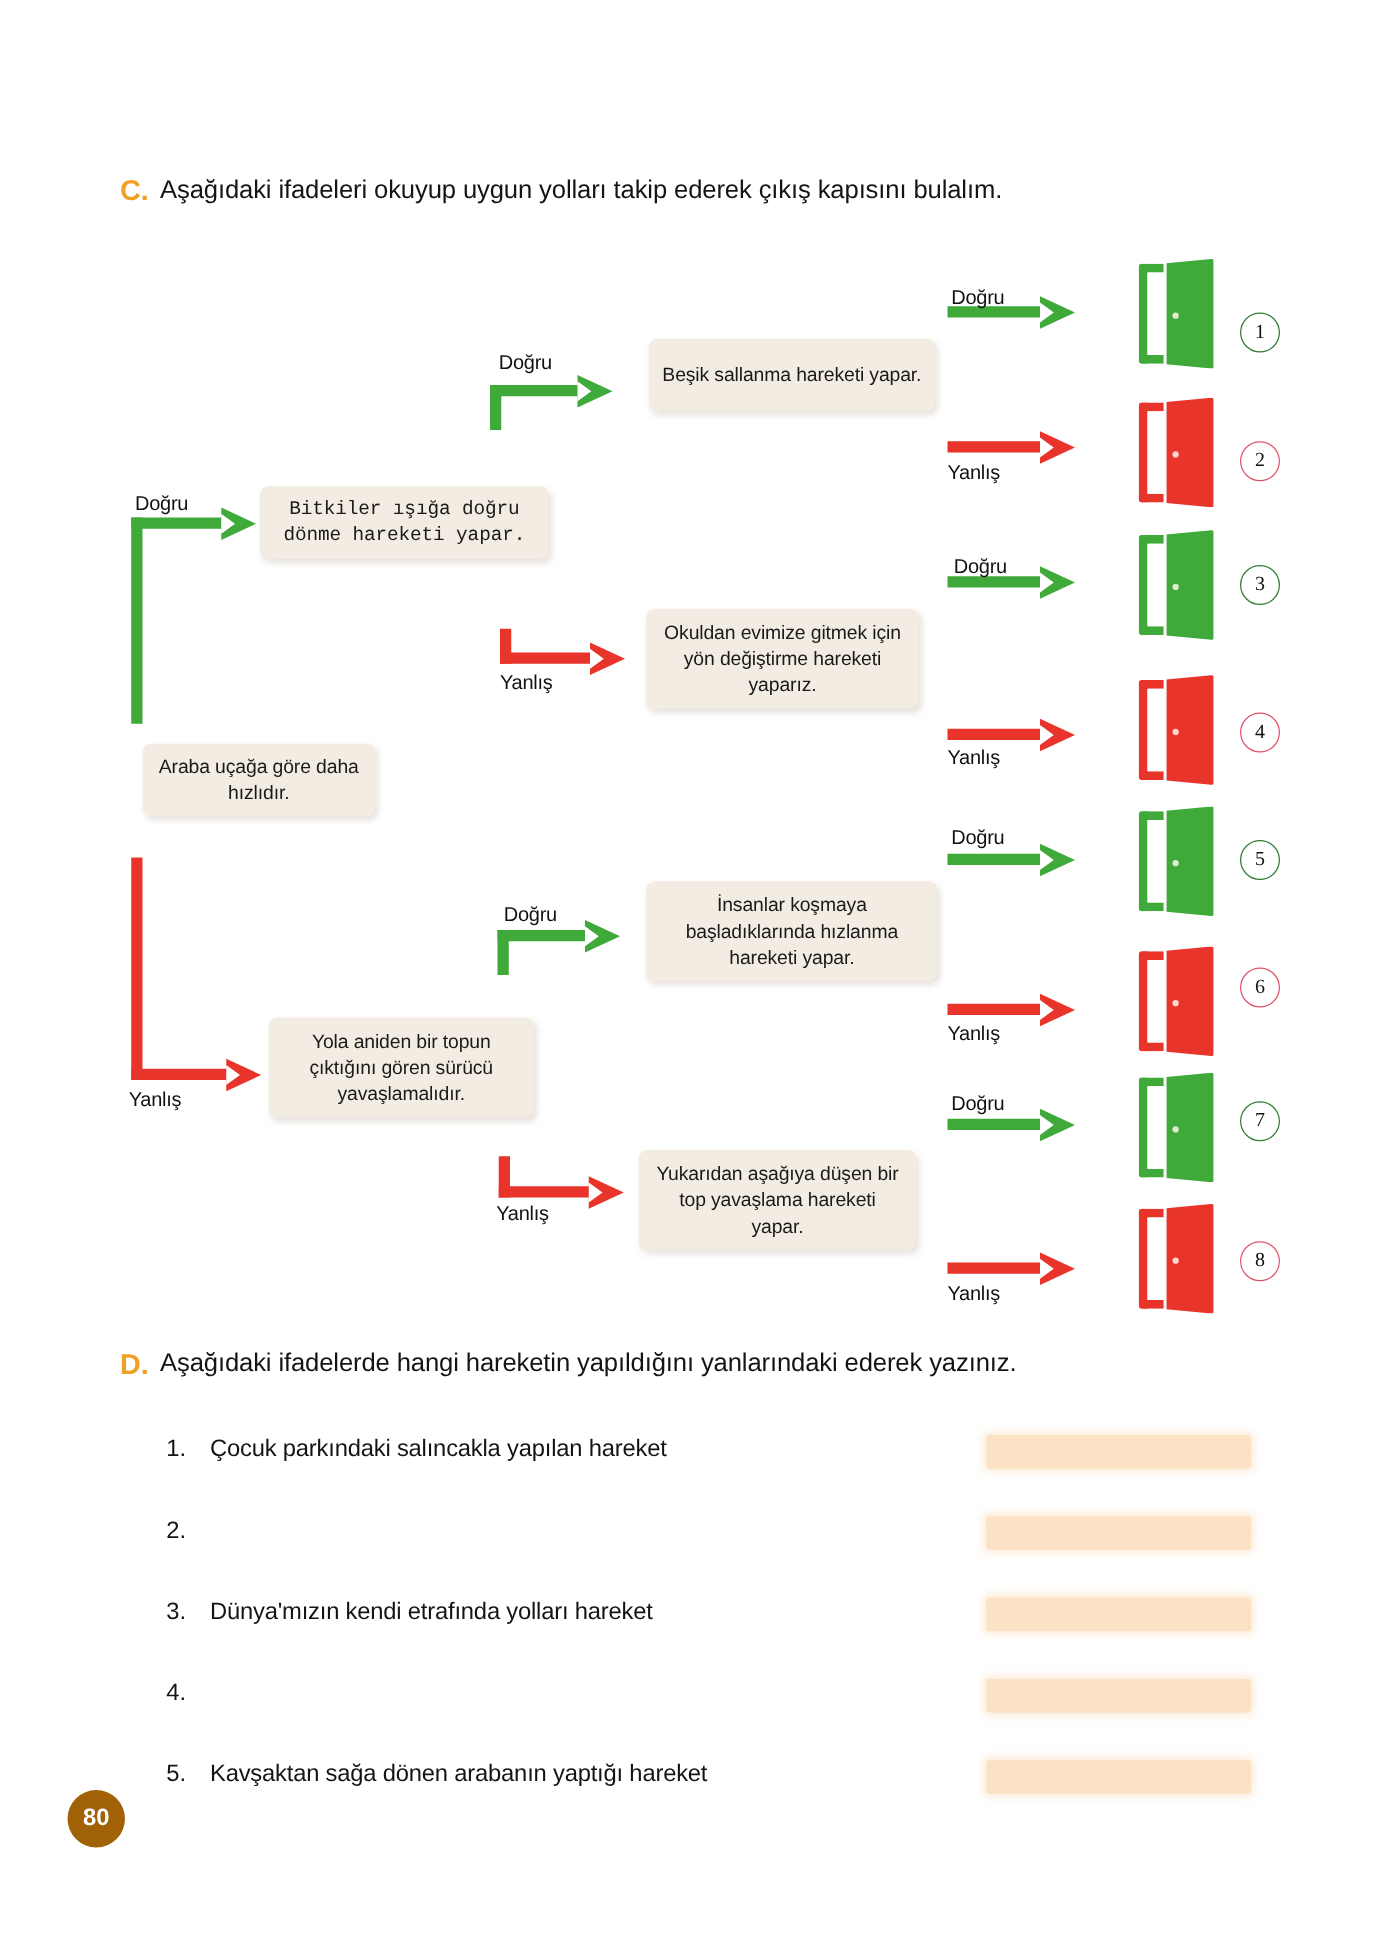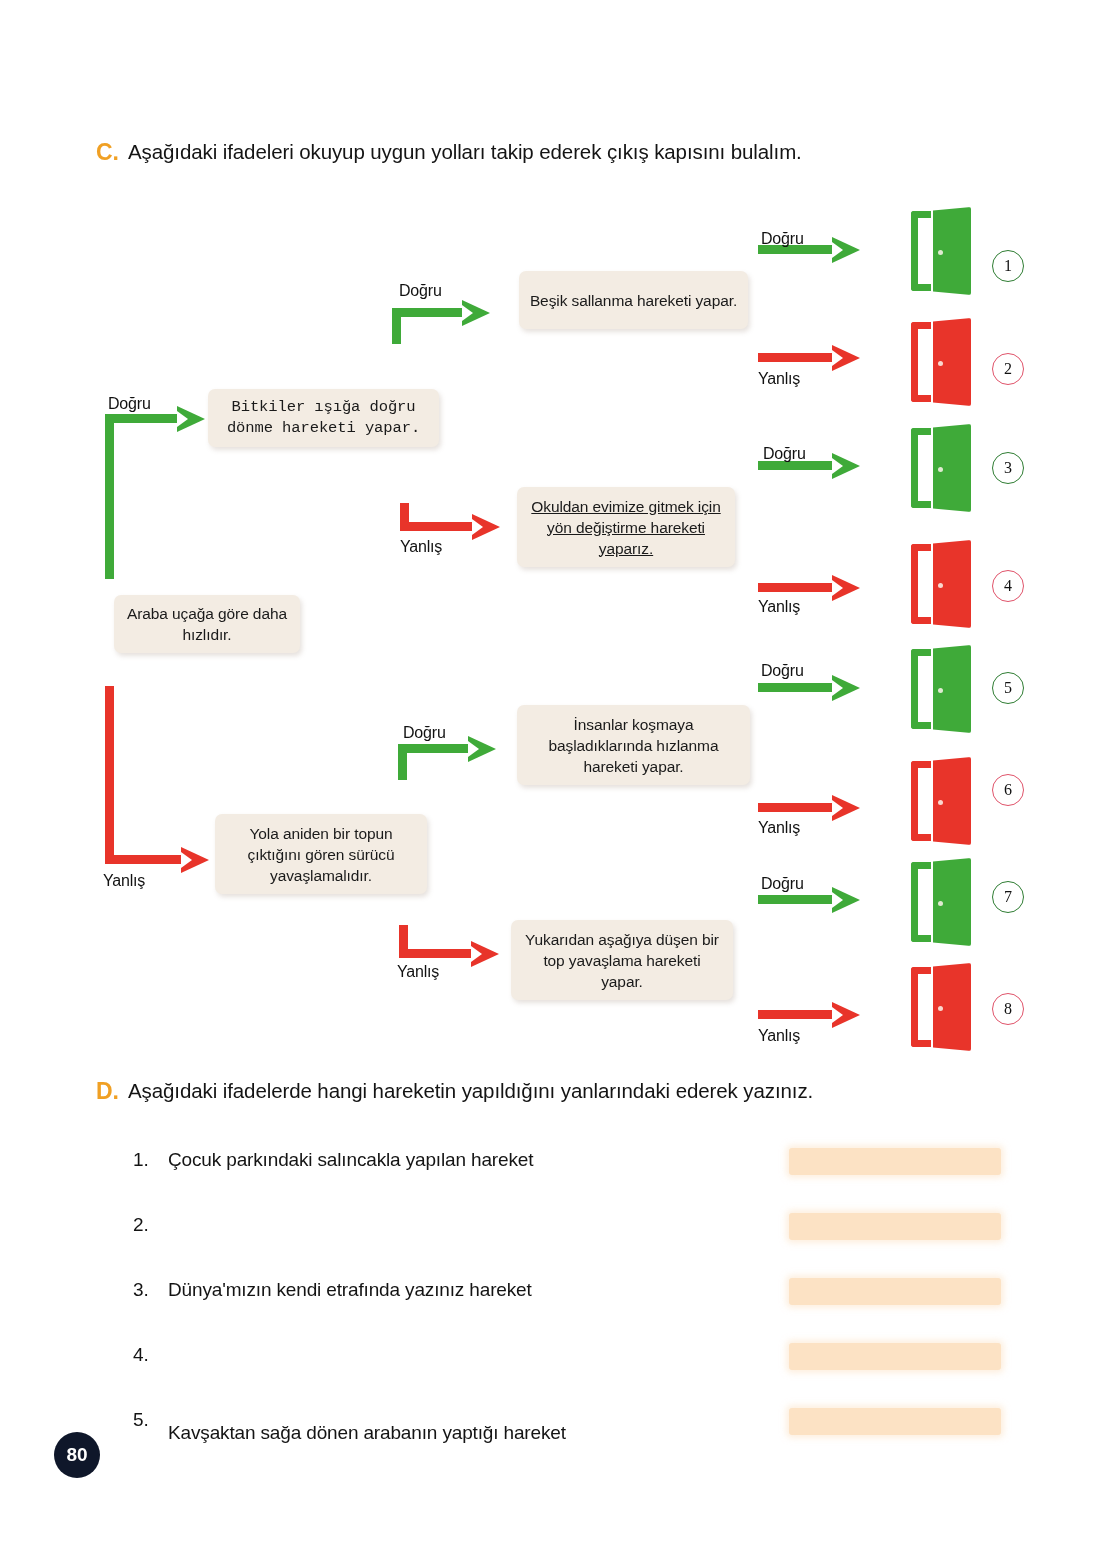--- a/index.html
+++ b/index.html
@@ -102,21 +102,21 @@
   .abox{
     position:absolute;left:789px;width:212px;height:27px;
     background:#fce2c4;border-radius:3px;
     box-shadow:0 0 6px 3px rgba(252,226,196,0.55);
   }
 
   
   .pagenum{
     position:absolute;left:54px;top:1432px;
     width:46px;height:46px;border-radius:50%;
-    background:#0f172a;color:#fff;
+    background:#a16207;color:#fff;
     display:flex;align-items:center;justify-content:center;
     font-size:19px;font-weight:bold;
   }
 </style>
 </head>
 <body>
 
 <div class="page">
 
   <div class="section-head" style="left:96px;top:138px;">
@@ -127,21 +127,21 @@
   <div class="flow">
 
     <div class="fbox" style="left:519px;top:271px;width:229px;height:58px;">
       <span>Beşik sallanma hareketi yapar.</span>
     </div>
 
     <div class="fbox" style="left:208px;top:389px;width:231px;height:58px;font-family:Liberation Mono, monospace;">
       <span>Bitkiler ışığa doğru dönme hareketi yapar.</span>
     </div>
 
-    <div class="fbox" style="left:517px;top:487px;width:218px;height:80px;text-decoration:underline;">
+    <div class="fbox" style="left:517px;top:487px;width:218px;height:80px;">
       <span>Okuldan evimize gitmek için yön değiştirme hareketi yaparız.</span>
     </div>
 
     <div class="fbox" style="left:517px;top:705px;width:233px;height:80px;">
       <span>İnsanlar koşmaya başladıklarında hızlanma hareketi yapar.</span>
     </div>
 
     <div class="fbox" style="left:114px;top:595px;width:186px;height:58px;">
       <span>Araba uçağa göre daha hızlıdır.</span>
     </div>
@@ -319,30 +319,30 @@
     <div class="abox" style="top:2px;"></div>
   </div>
 
   <div class="qrow" style="top:1211px;">
     <span class="qnum" style="top:0;">2.</span>
     <div class="abox" style="top:2px;"></div>
   </div>
 
   <div class="qrow" style="top:1276px;">
     <span class="qnum" style="top:0;">3.</span>
-    <span class="qtext" style="top:0;">Dünya'mızın kendi etrafında yazınız hareket</span>
+    <span class="qtext" style="top:0;">Dünya'mızın kendi etrafında yolları hareket</span>
     <div class="abox" style="top:2px;"></div>
   </div>
 
   <div class="qrow" style="top:1341px;">
     <span class="qnum" style="top:0;">4.</span>
     <div class="abox" style="top:2px;"></div>
   </div>
 
   <div class="qrow" style="top:1406px;">
     <span class="qnum" style="top:0;">5.</span>
-    <span class="qtext" style="top:0;margin-top:13px;">Kavşaktan sağa dönen arabanın yaptığı hareket</span>
+    <span class="qtext" style="top:0;">Kavşaktan sağa dönen arabanın yaptığı hareket</span>
     <div class="abox" style="top:2px;"></div>
   </div>
 
   <div class="pagenum">80</div>
 
 </div>
 
 </body></html>

